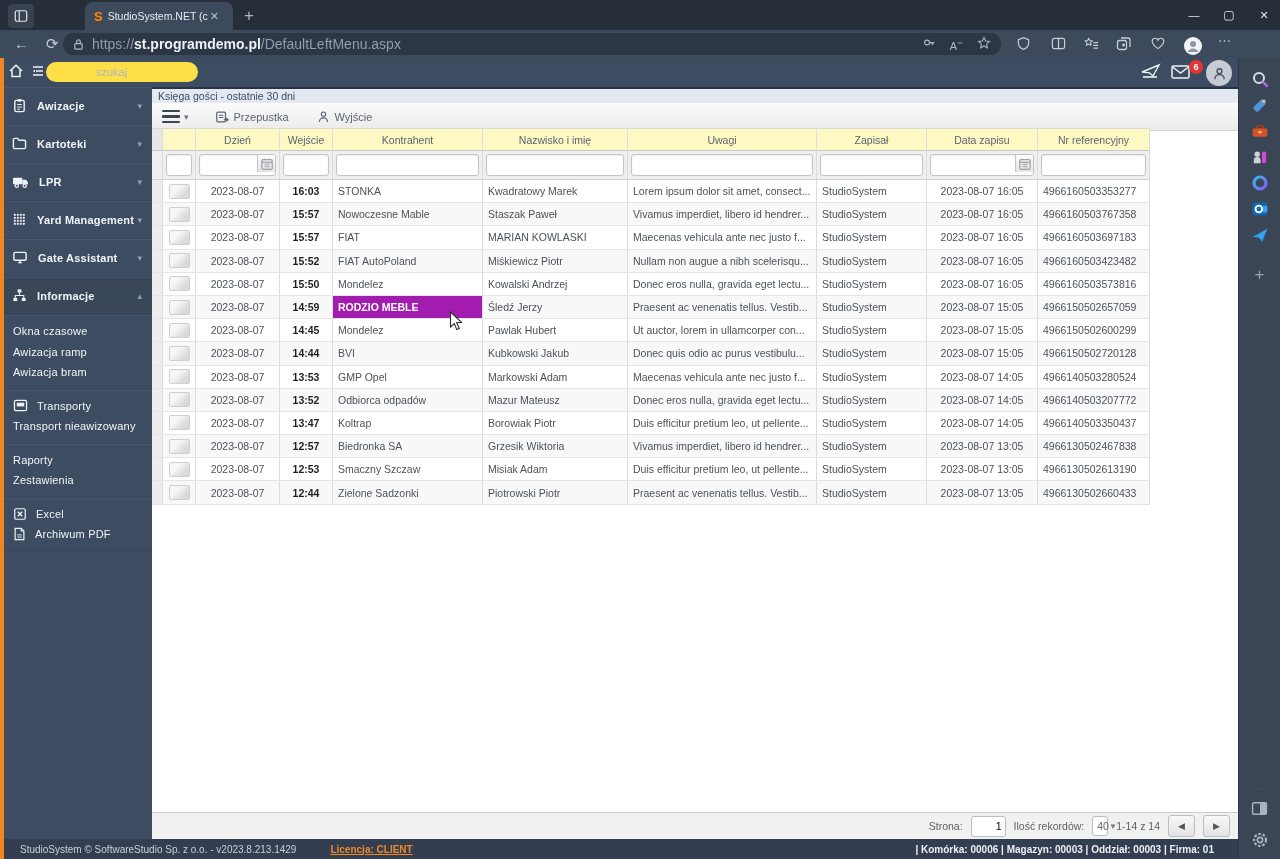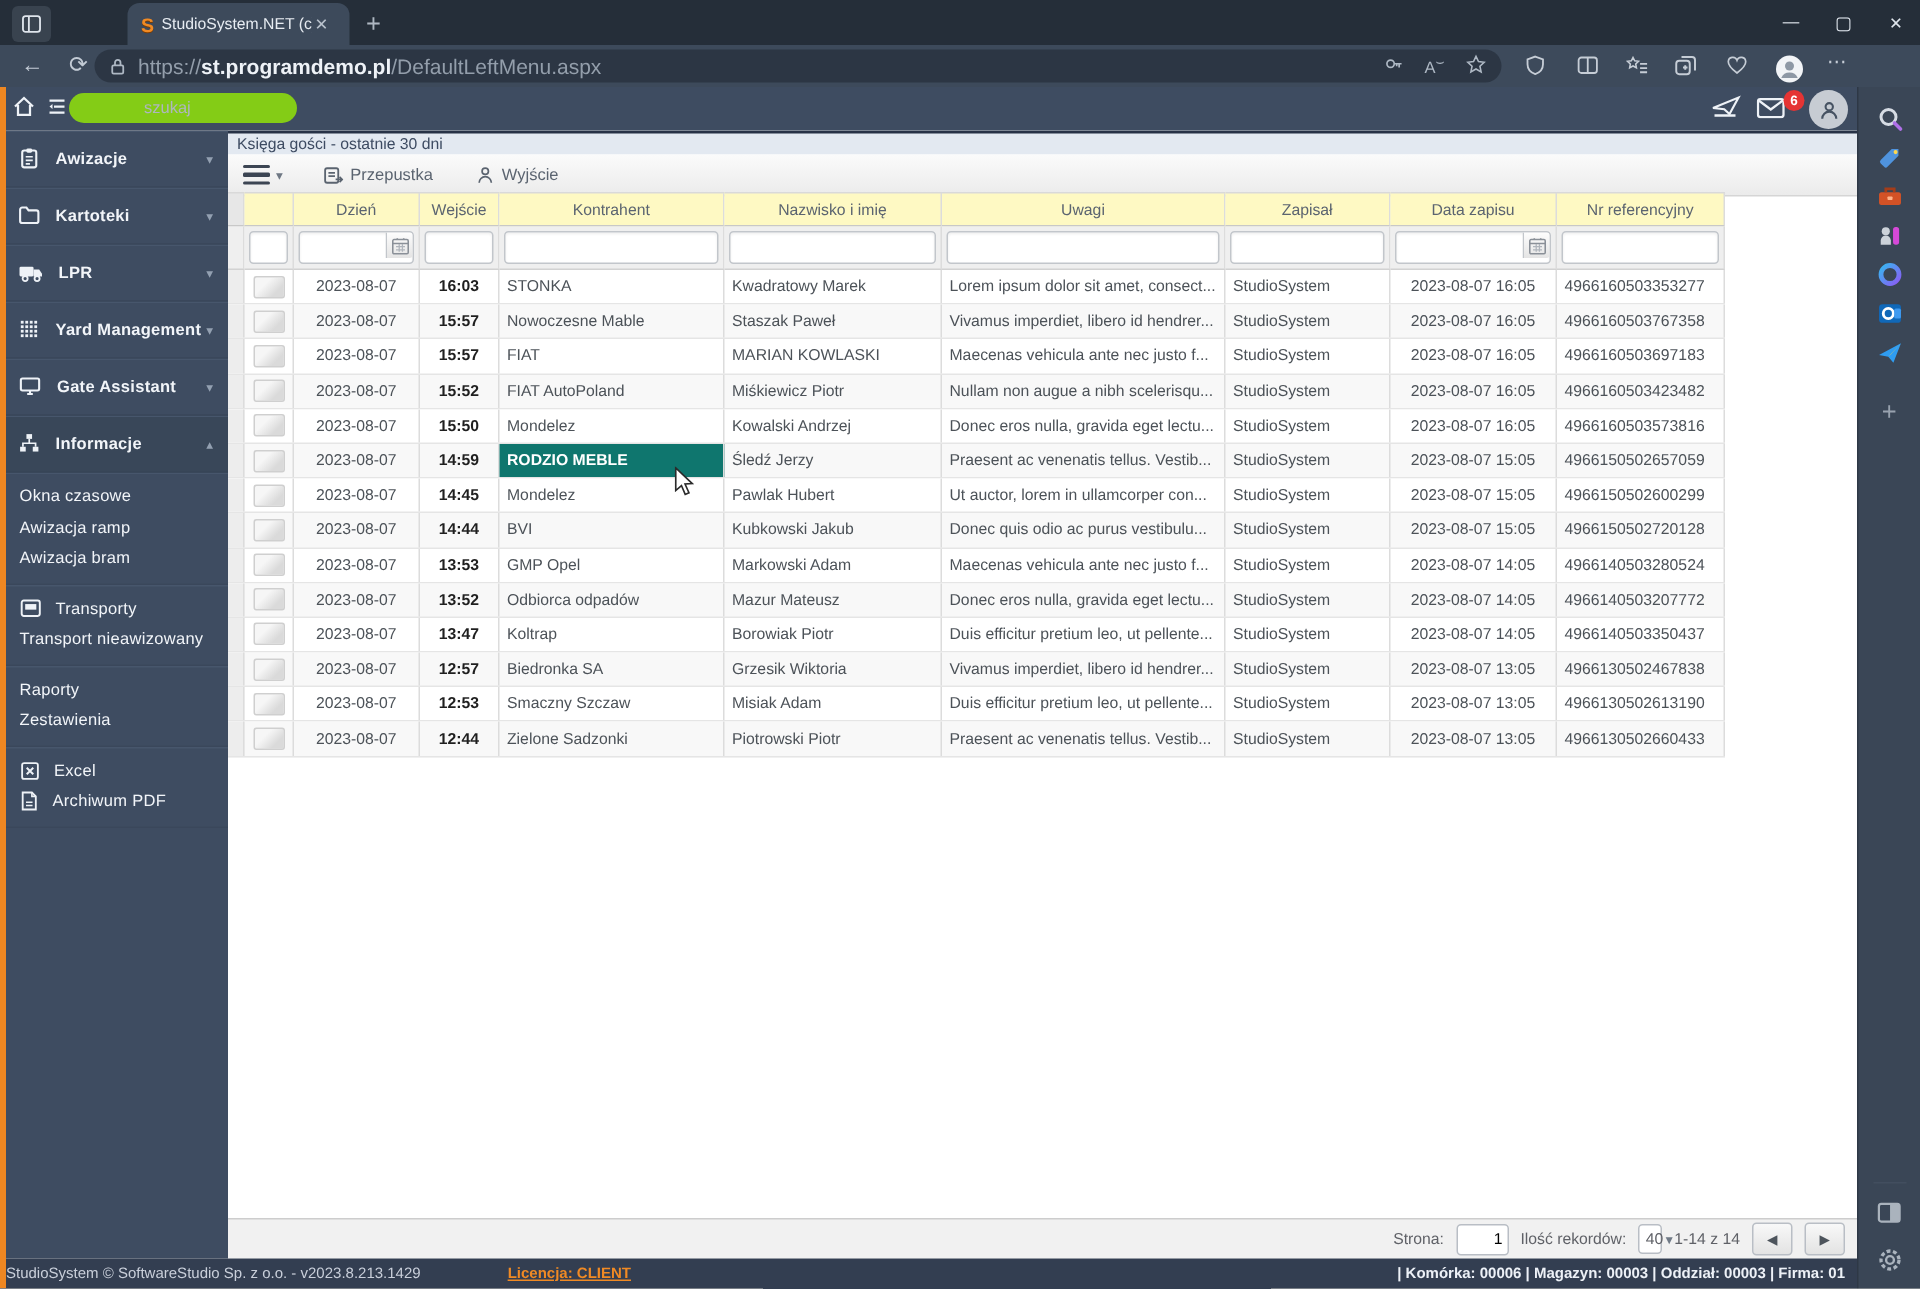--- a/index.html
+++ b/index.html
@@ -17,21 +17,21 @@
   .addressbar{position:absolute;left:0;top:30px;width:1280px;height:28px;background:#3d4a5b;}
   .nav-ic{position:absolute;top:5px;color:#c3cbd5;font-size:15px;line-height:18px;}
   .urlpill{position:absolute;left:63px;top:3px;width:938px;height:22px;border-radius:11px;background:#2c3644;display:flex;align-items:center;padding:0 10px;box-sizing:border-box;}
   .url{font-size:14px;color:#939eab;white-space:nowrap;flex:1;}
   .url b{color:#eef2f7;font-weight:bold;}
   .pill-ic{color:#aeb8c4;font-size:12px;margin-left:14px;}
   .bar-ic{position:absolute;top:6px;color:#c6cdd6;}
   .bing{position:absolute;left:1246px;top:32px;width:27px;height:27px;border-radius:50%;background:radial-gradient(circle at 35% 30%,#35c8f5,#1b6fe8 60%,#0b4fd0);display:flex;align-items:center;justify-content:center;color:#fff;font-weight:bold;font-size:15px;font-style:italic;box-shadow:0 0 0 1px #16335f;}
   
   .appheader{position:absolute;left:0;top:58px;width:1238px;height:29px;background:#3e4c61;}
-  .searchpill{position:absolute;left:46px;top:4px;width:152px;height:20px;background:#84cc16;border-radius:10px;display:flex;align-items:center;padding:0 8px;box-sizing:border-box;gap:40px;}
+  .searchpill{position:absolute;left:46px;top:4px;width:152px;height:20px;background:#fde047;border-radius:10px;display:flex;align-items:center;padding:0 8px;box-sizing:border-box;gap:40px;}
   .searchpill input{border:none;outline:none;font-size:11px;color:#55606c;width:100px;background:transparent;font-family:inherit;}
   .searchpill input::placeholder{color:#aeb6bf;}
   .ah-ic{position:absolute;top:5px;}
   .mailbadge{position:absolute;left:1189px;top:60px;min-width:14px;height:14px;border-radius:7px;background:#e53434;color:#fff;font-size:9px;font-weight:bold;display:flex;align-items:center;justify-content:center;padding:0 2px;box-sizing:border-box;z-index:5;}
   .usercirc{position:absolute;left:1206px;top:60px;width:26px;height:26px;border-radius:50%;background:#c7ccd3;display:flex;align-items:center;justify-content:center;}
   .orange-stripe{position:absolute;left:0;top:58px;width:4px;height:801px;background:#ee8722;z-index:6;}
   
   .sidebar{position:absolute;left:0;top:87px;width:152px;height:752px;background:#3e4c61;overflow:hidden;}
   .side-item{height:37px;display:flex;align-items:center;padding-left:12px;border-bottom:1px solid #36425473;box-shadow:inset 0 1px 0 #47566c;position:relative;}
   .side-item .lbl{color:#f2f5f9;font-size:11px;font-weight:bold;margin-left:10px;letter-spacing:.2px;}
@@ -59,30 +59,30 @@
   .g-head .cell.w0{background:#e7e7e7;}
   .g-filter .cell{height:29px;background:#efefef;border-bottom:1px solid #d2d2d2;padding:0 3px;}
   .g-filter input{width:100%;height:18px;border:1px solid #c2c6cb;border-radius:3px;background:#fff;box-shadow:inset 0 1px 2px rgba(0,0,0,.07);font-family:inherit;}
   .fwrap{position:relative;width:100%;display:flex;align-items:center;}
   .calbtn{position:absolute;right:1px;top:1px;width:17px;height:17px;background:linear-gradient(#fdfdfd,#e4e4e4);border-left:1px solid #c2c6cb;border-radius:0 2px 2px 0;display:flex;align-items:center;justify-content:center;}
   .g-rows .grow{height:22.2px;background:#fff;border-bottom:1px solid #e5e5e5;}
   .g-rows .grow:nth-child(even){background:#f8f8f8;}
   .c-center{justify-content:center;}
   .c-left{padding:0 5px;}
   .c-bold{font-weight:bold;color:#1f1f1f;}
-  .cell.sel{background:#0f766e;color:#fff;font-weight:bold;}
+  .cell.sel{background:#a21caf;color:#fff;font-weight:bold;}
   .thumb{width:19px;height:13px;border:1px solid #cfcfcf;border-radius:2px;background:linear-gradient(135deg,#f6f6f6 35%,#dadada 75%);margin:auto;}
   
   .pager{position:absolute;left:152px;top:812px;width:1086px;height:27px;background:#f1f1f1;border-top:1px solid #cdcdcd;display:flex;align-items:center;justify-content:flex-end;gap:8px;padding-right:8px;box-sizing:border-box;font-size:10.5px;color:#5f6167;}
   .pg-input{width:28px;height:17px;border:1px solid #b9bec5;border-radius:3px;text-align:right;font-size:10.5px;font-family:inherit;padding-right:3px;}
   .pg-sel{width:16px;height:20px;border:1px solid #b9bec5;border-radius:3px;background:#fff;display:flex;align-items:center;justify-content:space-between;padding:0 4px;box-sizing:border-box;}
   .pg-sel .car{font-size:8px;color:#707a86;}
   .pg-btn{width:25px;height:20px;border:1px solid #b9bec5;border-radius:3px;background:linear-gradient(#f8f8f8,#e3e3e3);display:flex;align-items:center;justify-content:center;color:#4d545c;font-size:9px;}
   
-  .statusbar{position:absolute;left:0;top:839px;width:1238px;height:20px;background:#333e51;display:flex;align-items:center;font-size:10px;color:#c9cfda;padding:0 4px;box-sizing:border-box;gap:24px;}
+  .statusbar{position:absolute;left:0;top:839px;width:1238px;height:20px;background:#333e51;display:flex;align-items:center;font-size:10px;color:#c9cfda;padding:0 20px;box-sizing:border-box;}
   .statusbar .lic{color:#f08a24;font-weight:bold;margin-left:34px;text-decoration:underline;}
   .statusbar .right{margin-left:auto;font-weight:bold;color:#edf1f7;padding-right:4px;}
   
   .edgebar{position:absolute;left:1238px;top:58px;width:42px;height:801px;background:#3a4656;border-left:1px solid #2e3846;display:flex;flex-direction:column;align-items:center;padding-top:8px;box-sizing:border-box;}
   .eb-ic{width:26px;height:26px;display:flex;align-items:center;justify-content:center;}
   .eb-gap{height:14px;}
   .eb-spacer{flex:1;}
   .eb-div{width:22px;height:1px;background:#54617255;margin:4px 0 6px;}
   .plus{color:#98a2ae;font-size:17px;font-weight:300;}
   

